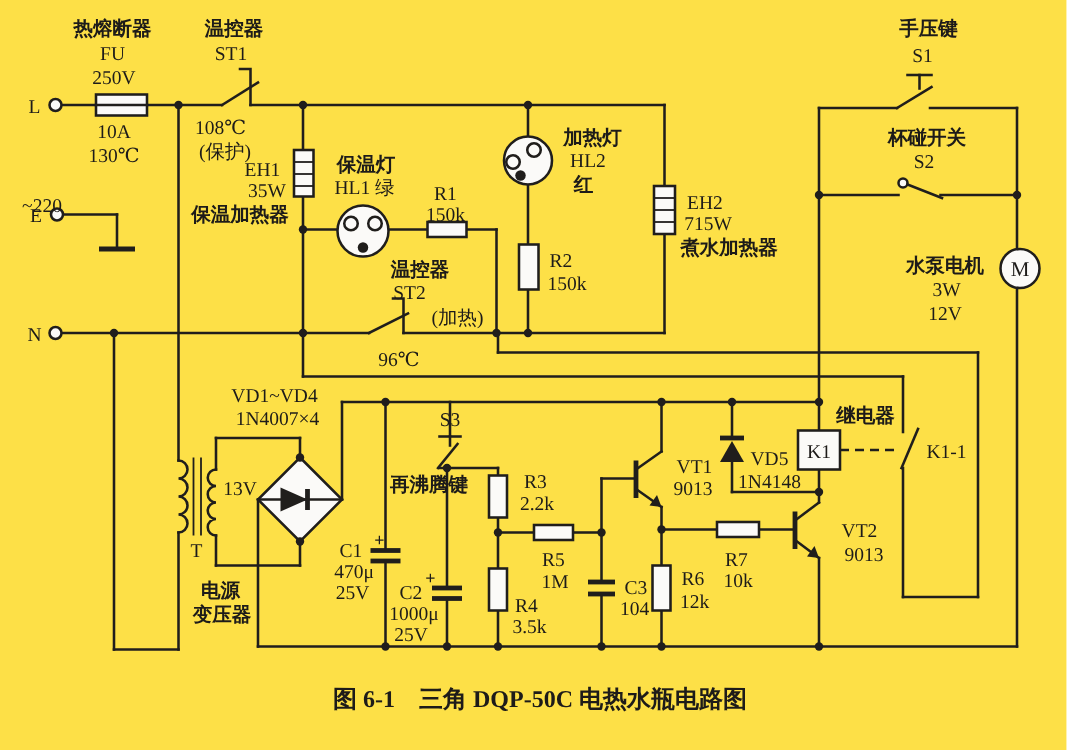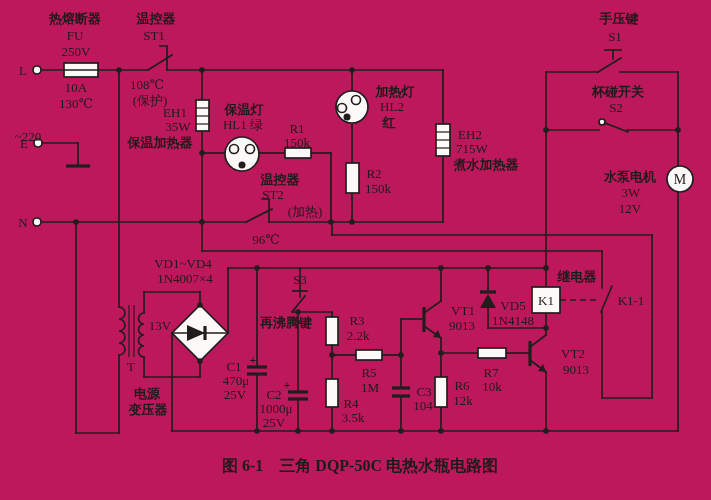--- a/index.html
+++ b/index.html
@@ -1,16 +1,16 @@
 <!DOCTYPE html>
 <html lang="zh"><head>
 <meta charset="utf-8">
 <style>
   html,body{margin:0;padding:0;background:#ffffff;}
-  .page{width:711px;height:500px;background:#be185d;position:relative;overflow:hidden;}
+  .page{width:711px;height:500px;background:#fde047;position:relative;overflow:hidden;}
   svg{display:block;}
   svg text{font-family:"Liberation Serif","DejaVu Serif",serif;fill:#1d1b19;}
   svg text.bold{font-weight:bold;}
   .wire{stroke:#201e1c;stroke-width:1.7;fill:none;stroke-linecap:square;}
   .thin{stroke:#201e1c;stroke-width:1.2;fill:none;}
   .thick{stroke:#201e1c;stroke-width:3.2;fill:none;}
   .sym{stroke:#201e1c;stroke-width:1.7;fill:#fbfaf8;}
   .fill{fill:#201e1c;stroke:none;}
   .dash{stroke:#201e1c;stroke-width:1.7;stroke-dasharray:6 4;fill:none;}
 </style>

